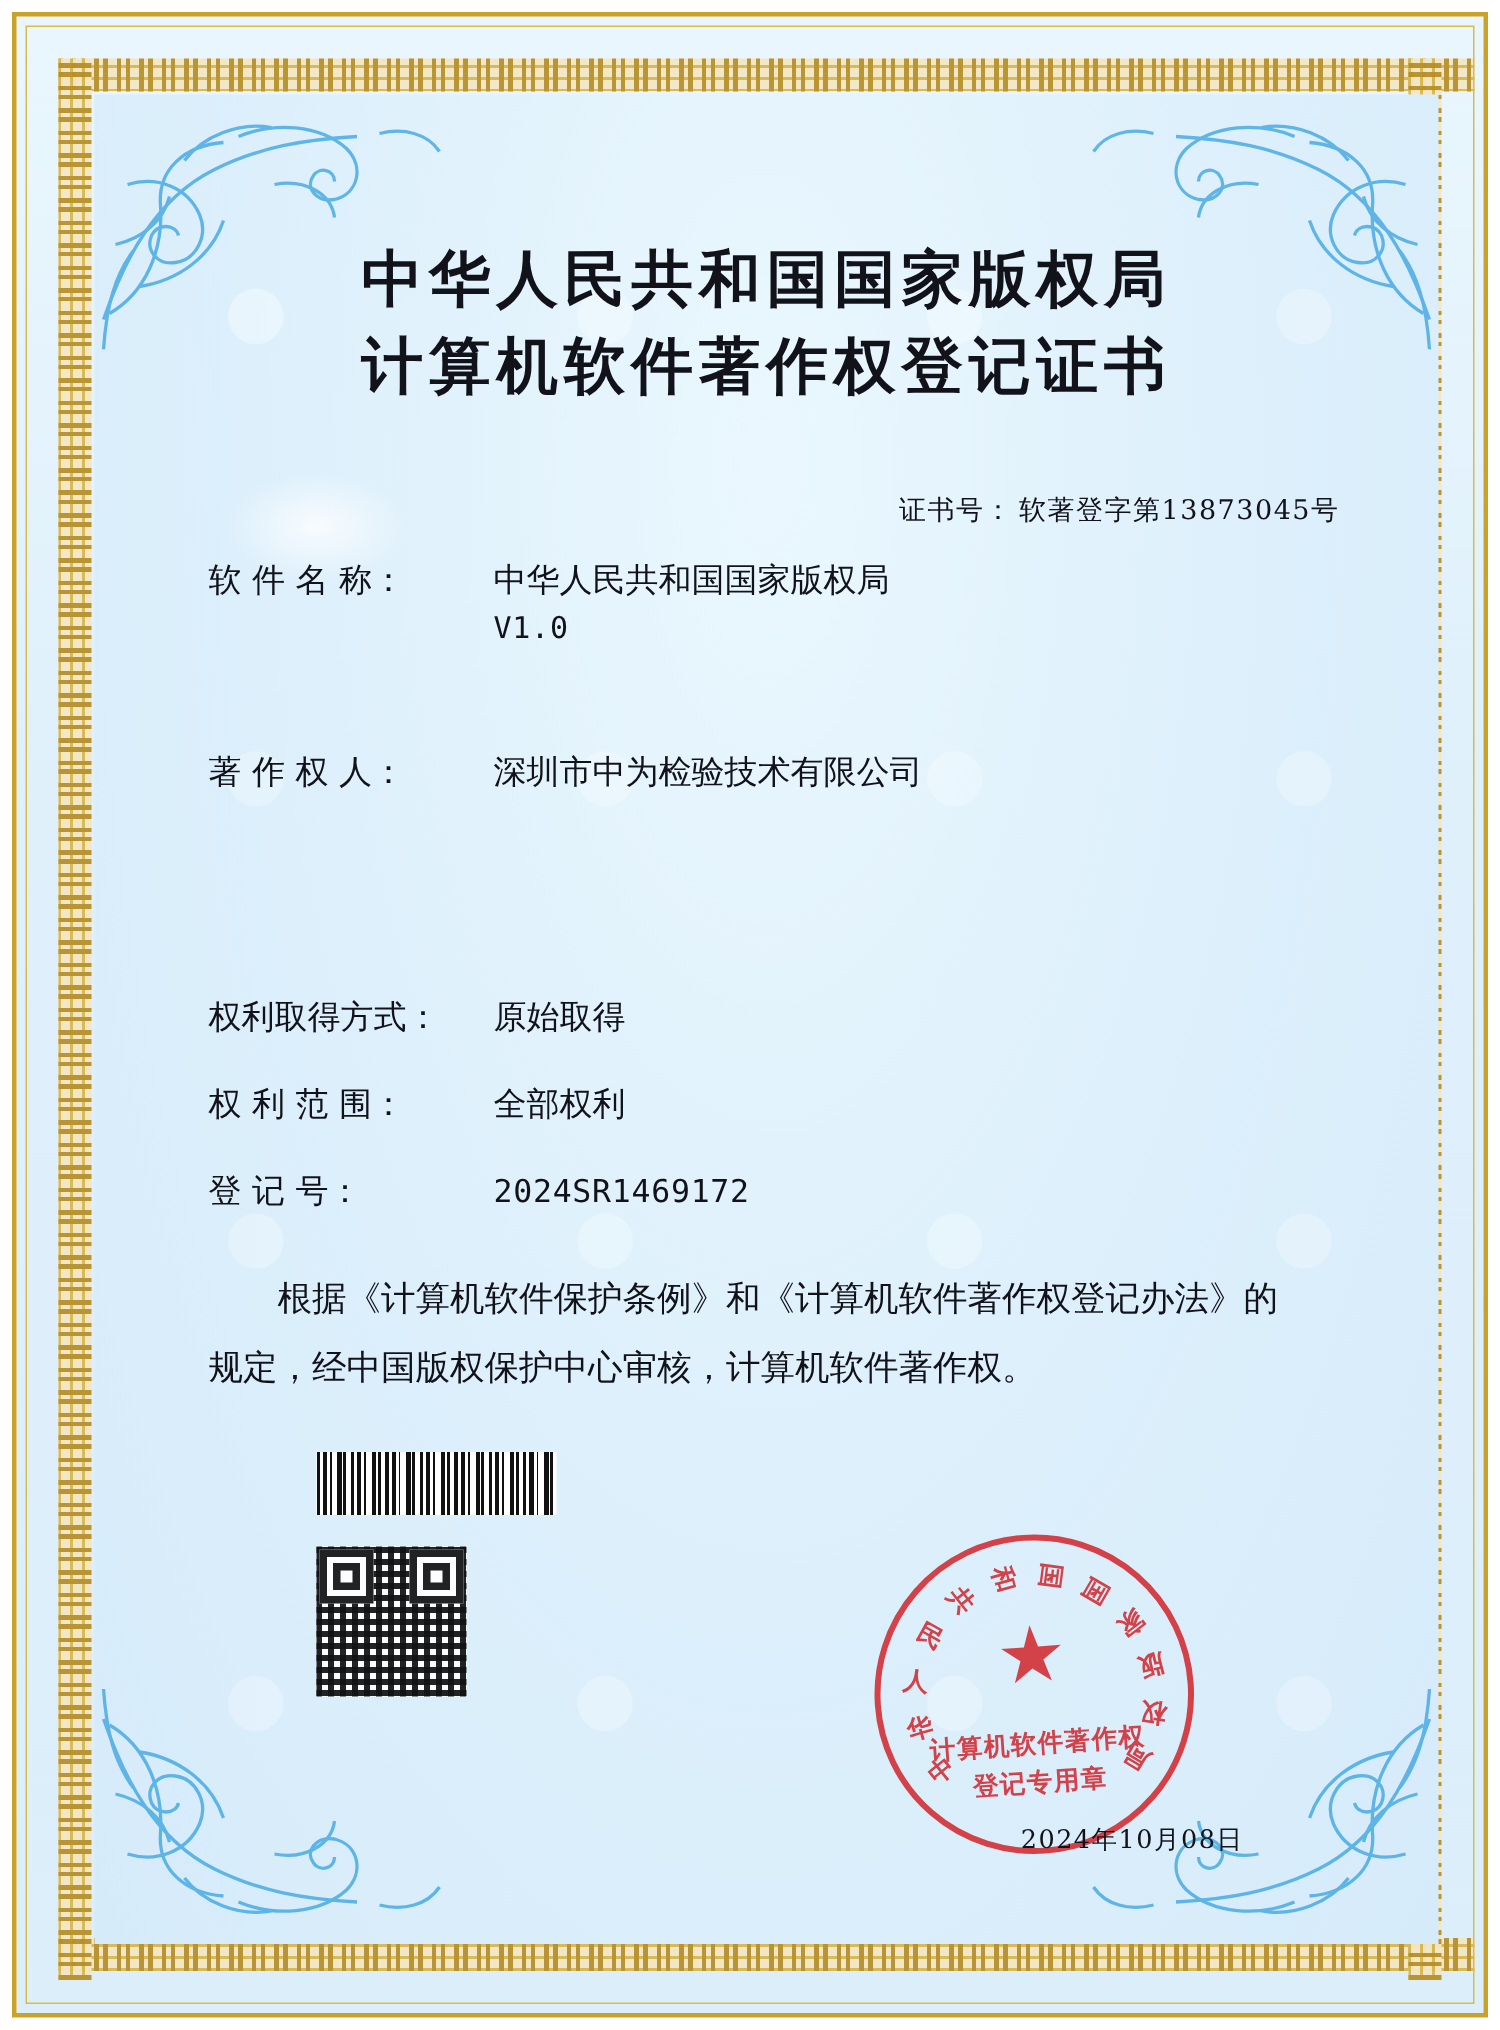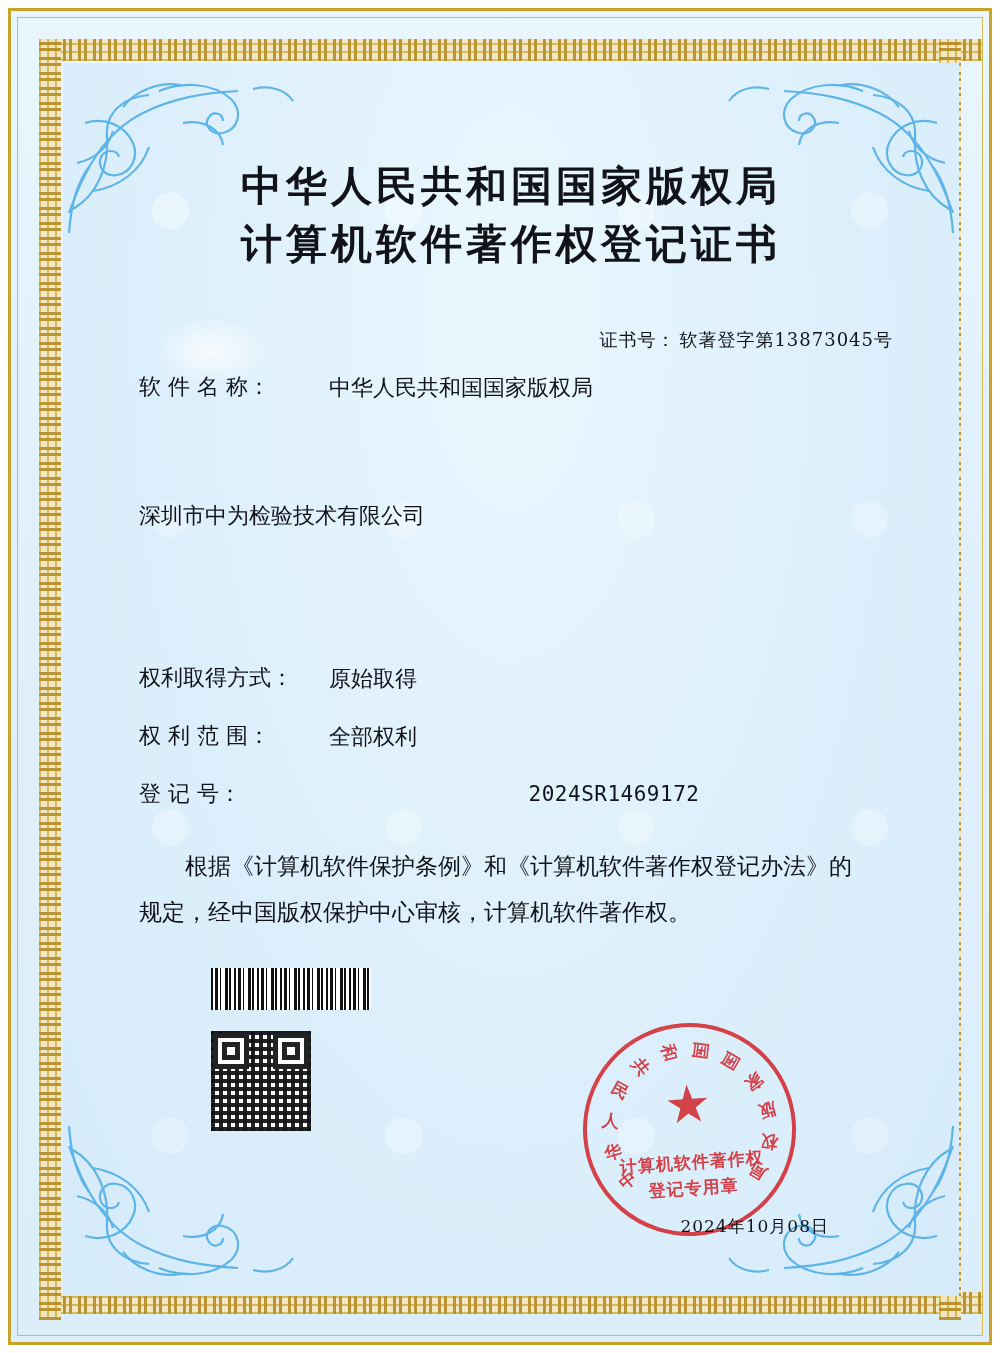--- a/index.html
+++ b/index.html
@@ -171,21 +171,20 @@
   .val .sub {
     display: block;
     font-family: "DejaVu Sans Mono", monospace;
     font-size: 20px;
     letter-spacing: 0.5px;
   }
   .val.mono {
     font-family: "DejaVu Sans Mono", monospace;
     font-size: 21px;
     letter-spacing: .5px;
-    text-align: center;
   }
   .f-name   { top: 309px; }
   .f-owner  { top: 437px; }
   .f-way    { top: 600px; }
   .f-scope  { top: 658px; }
   .f-regno  { top: 716px; }
 
   .statement {
     position: absolute;
     left: 76px;
@@ -384,24 +383,26 @@
         <div class="emblem-wm"></div>
 
         <div class="cert-no">
           <span class="label">证书号：</span><span class="value">软著登字第13873045号</span>
         </div>
 
         <div class="field f-name">
           <div class="key">软 件 名 称：</div>
           <div class="val">
             <span>中华人民共和国国家版权局</span>
+            <span class="sub">V1.0</span>
           </div>
         </div>
 
         <div class="field f-owner">
+          <div class="key">著 作 权 人：</div>
           <div class="val">深圳市中为检验技术有限公司</div>
         </div>
 
         <div class="field f-scope">
           <div class="key">权 利 范 围：</div>
           <div class="val">全部权利</div>
         </div>
 
         <div class="field f-way">
           <div class="key">权利取得方式：</div>

